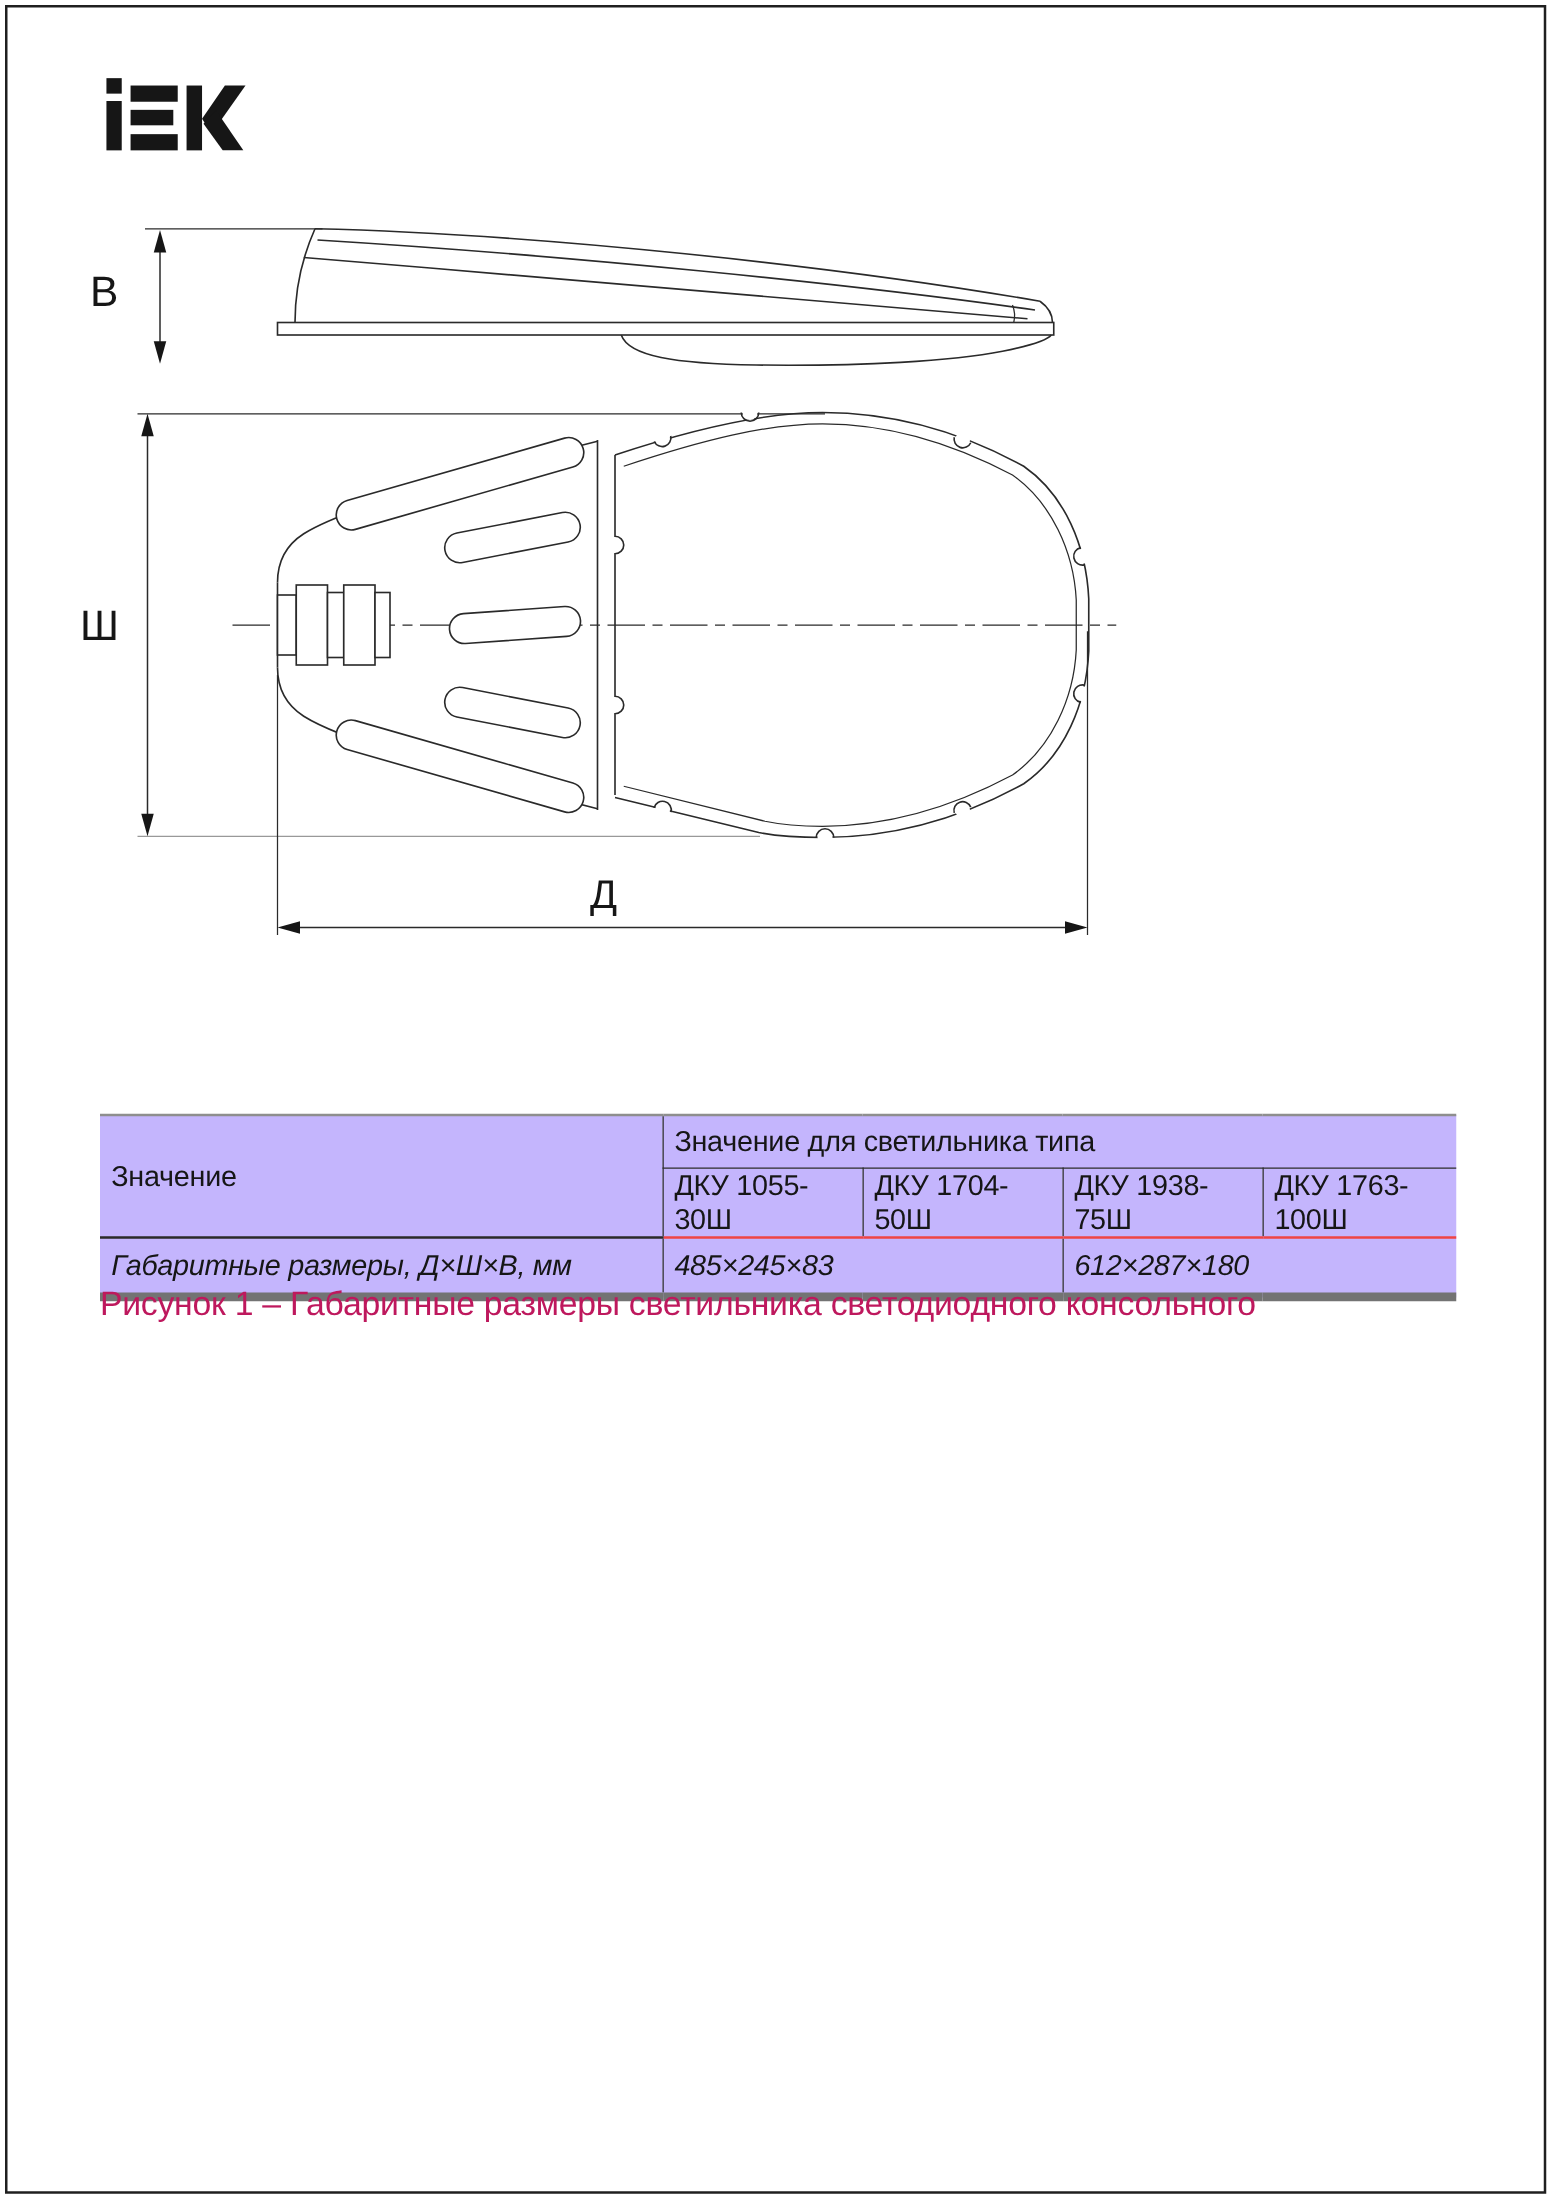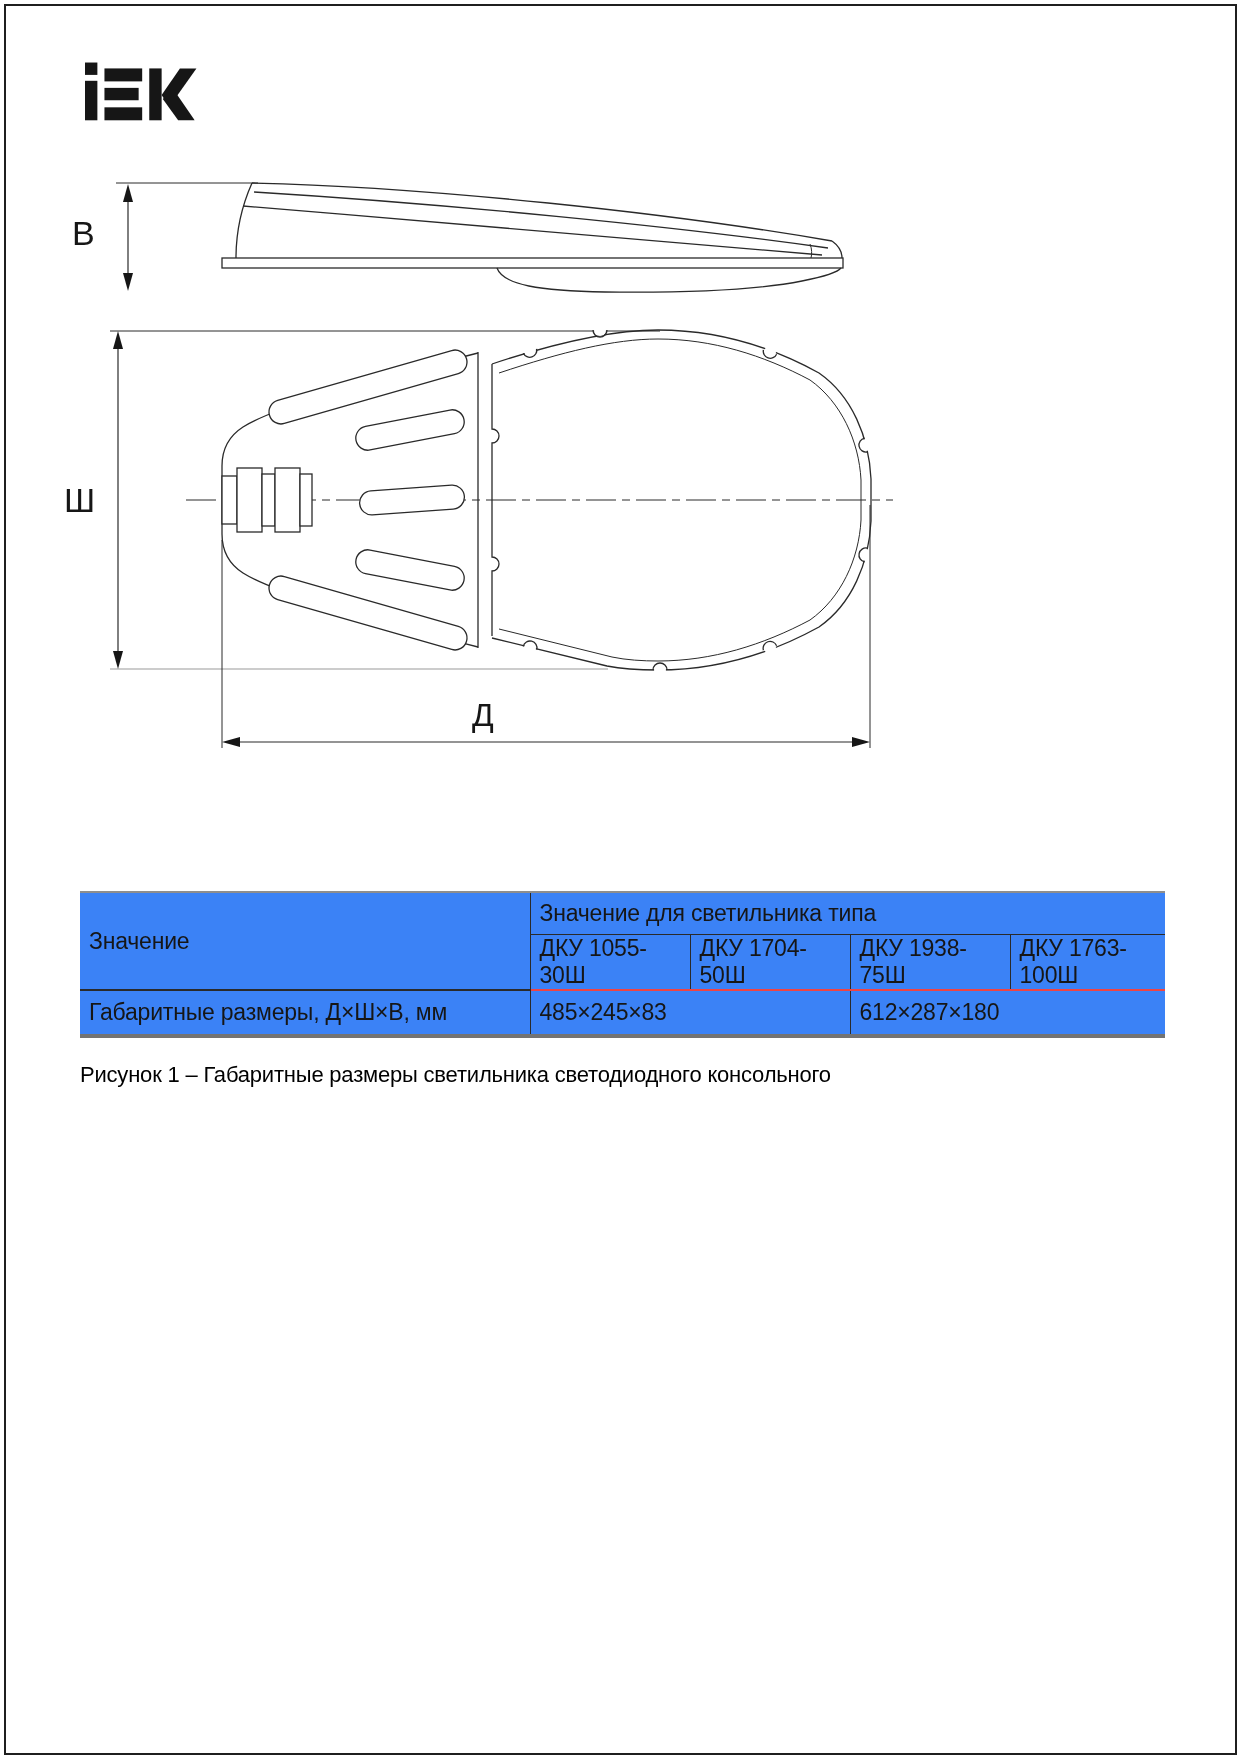--- a/index.html
+++ b/index.html
@@ -11,33 +11,33 @@
     position:absolute;left:4px;top:4px;width:1233px;height:1751px;
     border:2px solid #1f1f1f;box-sizing:border-box;pointer-events:none;
   }
   .logo{position:absolute;left:85px;top:60px;}
   .drawing{position:absolute;left:0;top:130px;}
   .dims-table{
     position:absolute;left:80px;top:891px;width:1085px;
     border-collapse:collapse;table-layout:fixed;
     font-size:23px;letter-spacing:-0.2px;color:#161616;
   }
-  .dims-table td{padding:0 0 0 9px;vertical-align:middle;background:#3b82f6;}
+  .dims-table td{padding:0 0 0 9px;vertical-align:middle;background:#c4b5fd;}
   .dims-table .r1 td{height:41px;border-top:2px solid #8e8e8e;}
   .dims-table .r2 td{height:42px;border-bottom:2px solid #ef4444;}
-  .dims-table .r3 td{height:43px;border-bottom:4px solid #737373;}
+  .dims-table .r3 td{height:43px;border-bottom:7px solid #737373;font-style:italic;}
   td.param-cell{border-right:1.5px solid #2a2a2a;border-bottom:2px solid #2a2a2a;}
   td.vhead-cell{border-bottom:1.5px solid #2a2a2a;}
   td.type-cell{border-right:1.5px solid #2a2a2a;}
   td.type-cell.last{border-right:none;}
   td.row-param{border-right:1.5px solid #2a2a2a;}
   td.val-a{border-right:1.5px solid #2a2a2a;}
   .caption{
-    position:absolute;left:80px;top:1062px;width:1000px;
-    font-size:22px;letter-spacing:-0.2px;color:#000000;
+    position:absolute;left:80px;top:1028px;width:1000px;
+    font-size:27px;letter-spacing:-0.2px;color:#be185d;
   }
   .dimtext{font-family:"Liberation Sans", sans-serif;fill:#161616;}
 </style>
 </head>
 <body>
 
 <div class="frame"></div>
 
 <svg class="logo" width="112" height="64" viewBox="0 0 190 100" role="img" aria-label="IEK">
   <g fill="#161616">

